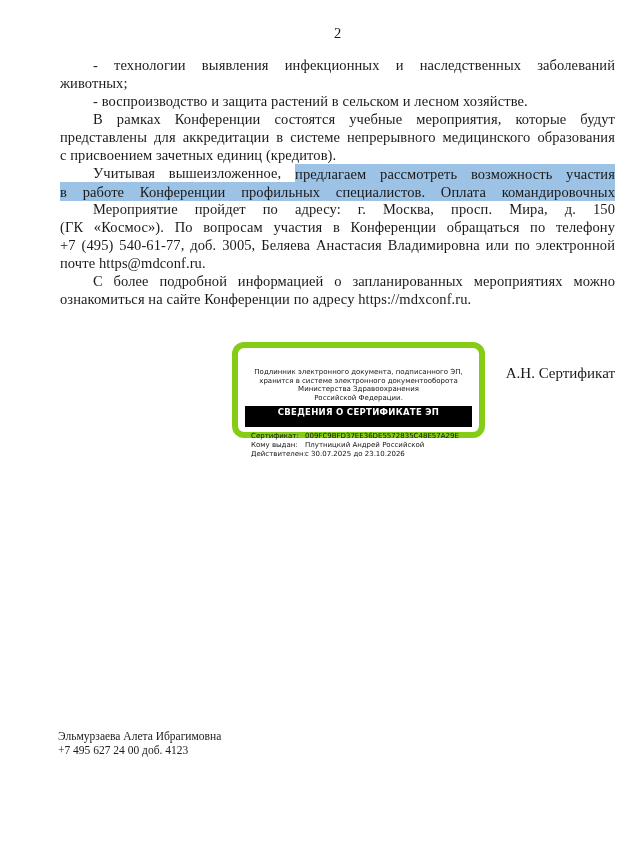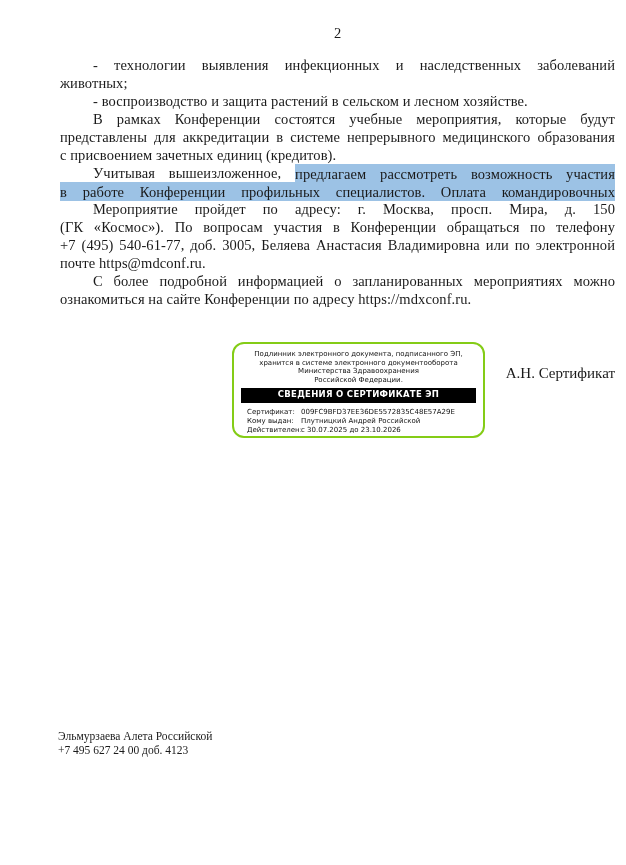--- a/index.html
+++ b/index.html
@@ -28,37 +28,37 @@
     font-size: 14.5px;
     letter-spacing: 0.1px;
   }
   .line.justify { text-align: justify; text-align-last: justify; }
   .line.indent { text-indent: 33px; }
   .hl { background: var(--hl, #9cc2e5); padding: 1.5px 0; }
   .stamp {
     position: absolute;
     left: 232px; top: 342px; width: 253px; height: 96px;
     box-sizing: border-box;
-    border: 2px solid #84cc16;
+    border: 6px solid #84cc16;
     border-radius: 12px;
     background: #fff;
     font-family: "DejaVu Sans", "Liberation Sans", sans-serif;
-    padding-top: 6px;
+    padding-top: 20px;
   }
   .stamp-header {
     font-size: 7px;
     line-height: 8.6px;
     text-align: center;
     color: #111;
   }
   .stamp-bar {
     background: var(--bar-bg, #000);
     color: var(--bar-fg, #fff);
     margin: 4px 7px 0 7px;
-    height: 15px;
+    height: 21px;
     line-height: 13px;
     text-align: center;
     font-size: 8.5px;
     font-weight: bold;
     letter-spacing: 0.3px;
   }
   .stamp-fields {
     padding: 5px 6px 0 13px;
     font-size: 7px;
     line-height: 9px;
@@ -125,17 +125,17 @@
         <div class="stamp-field">
           <span class="lbl">Действителен:</span>
           <span class="val">с 30.07.2025 до 23.10.2026</span>
         </div>
       </div>
   </div>
 
   <div class="signature-name">А.Н. Сертификат</div>
 
   <div class="footer">
-    <div>Эльмурзаева Алета Российской</div>
+    <div>Эльмурзаева Алета Ибрагимовна</div>
     <div>+7 495 627 24 00 доб. 4123</div>
   </div>
 
 </div>
 
 </body></html>

